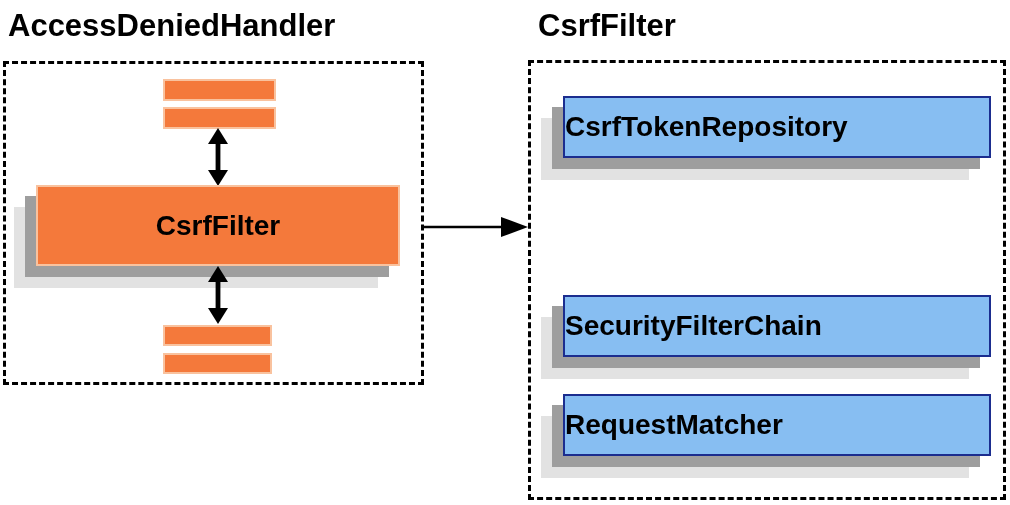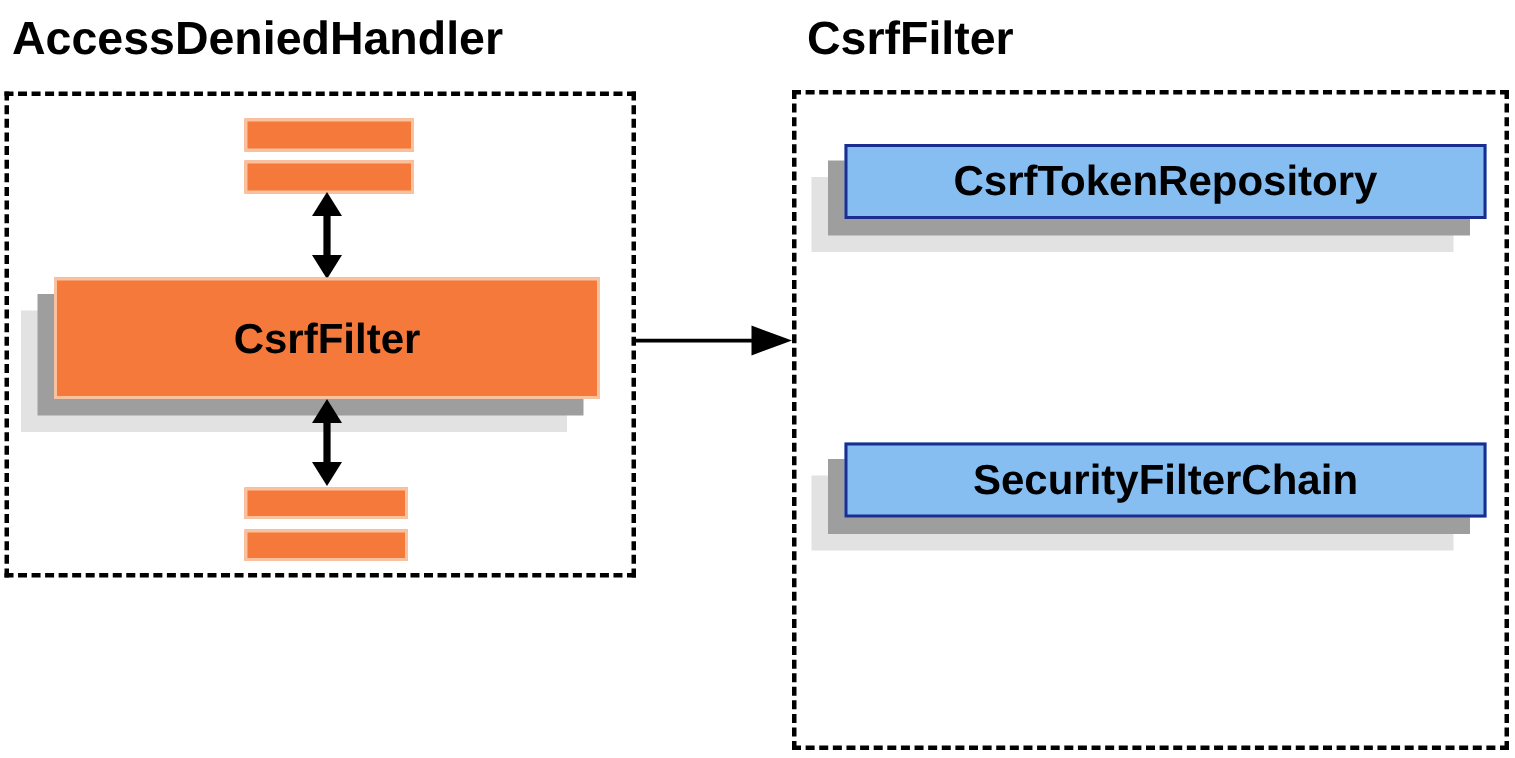--- a/index.html
+++ b/index.html
@@ -47,27 +47,26 @@
     align-items: center;
     justify-content: center;
     font-size: 28px;
     font-weight: bold;
     color: #000;
   }
   .component-box {
     position: absolute;
     left: 32px;
     width: 428px;
-    height: 50px;
+    height: 62px;
     background: var(--blue-fill);
     border: 2px solid var(--blue-border);
     box-shadow: -11px 11px 0 var(--shadow-dark), -22px 22px 0 var(--shadow-light);
     display: flex;
     align-items: center;
-    justify-content: center;
     font-size: 28px;
     font-weight: bold;
     color: #000;
   }
   .v-arrow {
     position: absolute;
     width: 24px;
     height: 58px;
   }
   .h-arrow {
@@ -124,13 +123,16 @@
 
   <div class="component-box" style="top:33px;">
     <span>CsrfTokenRepository</span>
   </div>
 
 
   <div class="component-box" style="top:232px;">
     <span>SecurityFilterChain</span>
   </div>
 
+  <div class="component-box" style="top:331px;">
+    <span>RequestMatcher</span>
+  </div>
 </div>
 
 </body></html>

